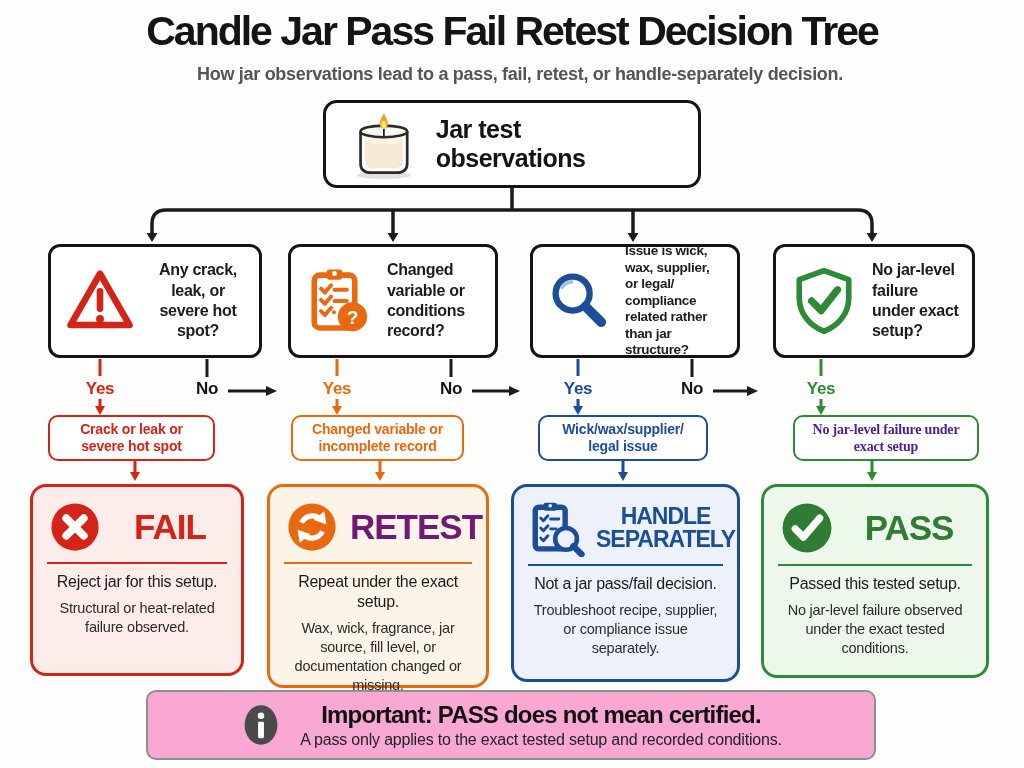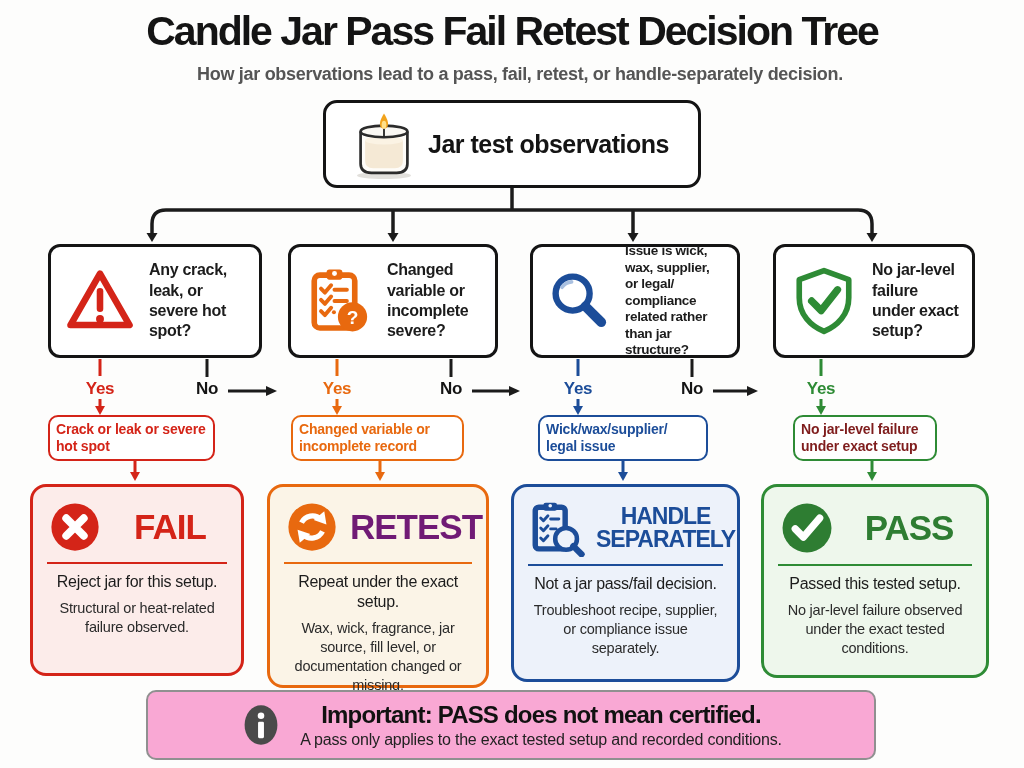--- a/index.html
+++ b/index.html
@@ -13,56 +13,56 @@
     position:absolute;left:0;right:0;top:8px;text-align:center;z-index:1;
     font-size:41px;font-weight:bold;letter-spacing:-2px;color:#141414;white-space:nowrap;
   }
   .subtitle{
     position:absolute;left:0;right:0;top:64px;text-align:center;z-index:1;
     font-size:18px;font-weight:bold;letter-spacing:-0.3px;color:#555555;padding-left:16px;
   }
   .root-box{
     position:absolute;left:323px;top:100px;width:378px;height:88px;z-index:1;
     background:#ffffff;border:3px solid #141414;border-radius:14px;
-    display:flex;align-items:center;gap:8px;padding:0 22px;box-sizing:border-box;
+    display:flex;align-items:center;gap:16px;padding:0 22px;box-sizing:border-box;
   }
   .root-label{font-size:25px;font-weight:bold;color:#141414;letter-spacing:-0.5px;}
   .dbox{
     position:absolute;top:244px;height:114px;z-index:1;
     background:#ffffff;border:3px solid #141414;border-radius:12px;
     display:flex;align-items:center;gap:12px;padding:6px 12px;box-sizing:border-box;
   }
   .dbox .q{font-weight:bold;font-size:16px;line-height:1.28;color:#1c1c1c;letter-spacing:-0.3px;}
-  #d1{left:48px;width:214px;}
+  #d1{left:48px;width:214px;text-align:center;}
   #d2{left:288px;width:210px;}
   #d3{left:530px;width:210px;}
   #d3 .q{font-size:13.5px;line-height:1.22;}
   #d4{left:773px;width:202px;}
   .dicon{flex:0 0 auto;}
   .ylab{
     position:absolute;top:379px;width:54px;height:20px;z-index:1;text-align:center;
     font-size:17px;font-weight:bold;letter-spacing:-0.3px;
   }
   .yes-red{left:73px;color:#d42418;}
   .no1{left:180px;color:#141414;}
   .yes-orange{left:310px;color:#e8690f;}
   .no2{left:424px;color:#141414;}
   .yes-blue{left:551px;color:#1c4d99;}
   .no3{left:665px;color:#141414;}
   .yes-green{left:794px;color:#2e8b35;}
   .cond{
     position:absolute;top:415px;height:46px;z-index:1;background:#ffffff;
     border-radius:10px;display:flex;align-items:center;justify-content:center;
-    font-weight:bold;font-size:14px;line-height:1.25;
-    padding:2px 6px;box-sizing:border-box;letter-spacing:-0.2px;
+    text-align:center;font-weight:bold;font-size:14px;line-height:1.25;
+    padding:2px 17px;box-sizing:border-box;letter-spacing:-0.2px;
   }
   #c1{left:48px;width:167px;border:2.5px solid #d42418;color:#d42418;}
   #c2{left:291px;width:173px;border:2.5px solid #e8690f;color:#e8690f;}
   #c3{left:538px;width:170px;border:2.5px solid #1c4d99;color:#1c4d99;}
-  #c4{left:793px;width:144px;border:2.5px solid #2e8b35;color:#7f1d1d;}
+  #c4{left:793px;width:186px;border:2.5px solid #2e8b35;color:#4c1d95;font-family:Liberation Serif, serif;}
   .obox{
     position:absolute;top:484px;z-index:1;border-radius:16px;box-sizing:border-box;
     padding:12px 14px 8px 14px;
   }
   #o1{left:30px;width:214px;height:192px;background:#fcecea;border:3px solid #d42418;}
   #o2{left:267px;width:222px;height:204px;background:#fbf4e7;border:3px solid #e8690f;}
   #o3{left:511px;width:229px;height:198px;background:#edf2fa;border:3px solid #1c4d99;}
   #o4{left:761px;width:228px;height:194px;background:#eef7ec;border:3px solid #2e8b35;}
   .ohead{display:flex;align-items:center;gap:10px;}
   .oicon{flex:0 0 auto;}
@@ -184,21 +184,21 @@
       <circle cx="28" cy="7.5" r="2.2" fill="#ffffff"></circle>
       <path d="M16 21 l3.5 3.5 L25 18" fill="none" stroke="#e8690f" stroke-width="3.5" stroke-linecap="round" stroke-linejoin="round"></path>
       <line x1="28" y1="22" x2="39" y2="22" stroke="#e8690f" stroke-width="3.5" stroke-linecap="round"></line>
       <path d="M16 31 l3.5 3.5 L25 28" fill="none" stroke="#e8690f" stroke-width="3.5" stroke-linecap="round" stroke-linejoin="round"></path>
       <line x1="28" y1="32" x2="39" y2="32" stroke="#e8690f" stroke-width="3.5" stroke-linecap="round"></line>
       <path d="M16 41 l3.5 3.5 L25 38" fill="none" stroke="#e8690f" stroke-width="3.5" stroke-linecap="round" stroke-linejoin="round"></path>
       <circle cx="27.5" cy="42" r="1.8" fill="#e8690f"></circle>
       <circle cx="44" cy="46" r="13" fill="#e8690f"></circle>
       <text x="44" y="52" text-anchor="middle" font-family="Liberation Sans, sans-serif" font-size="17" font-weight="bold" fill="#ffffff">?</text>
     </svg>
-    <div class="q">Changed variable or incomplete severe?</div>
+    <div class="q">Changed variable or conditions record?</div>
   </div>
 
   <div class="dbox" id="d3">
     <svg class="dicon" width="68" height="68" viewBox="0 0 64 64">
       <circle cx="26" cy="25" r="16" fill="#ffffff" stroke="#1c4d99" stroke-width="6"></circle>
       <path d="M16 19 a12 12 0 0 1 9 -5" fill="none" stroke="#a9c0e0" stroke-width="3.5" stroke-linecap="round"></path>
       <line x1="38" y1="37" x2="53" y2="52" stroke="#1c4d99" stroke-width="9" stroke-linecap="round"></line>
     </svg>
     <div class="q">Issue is wick, wax, supplier, or legal/ compliance related rather than jar structure?</div>
   </div>

